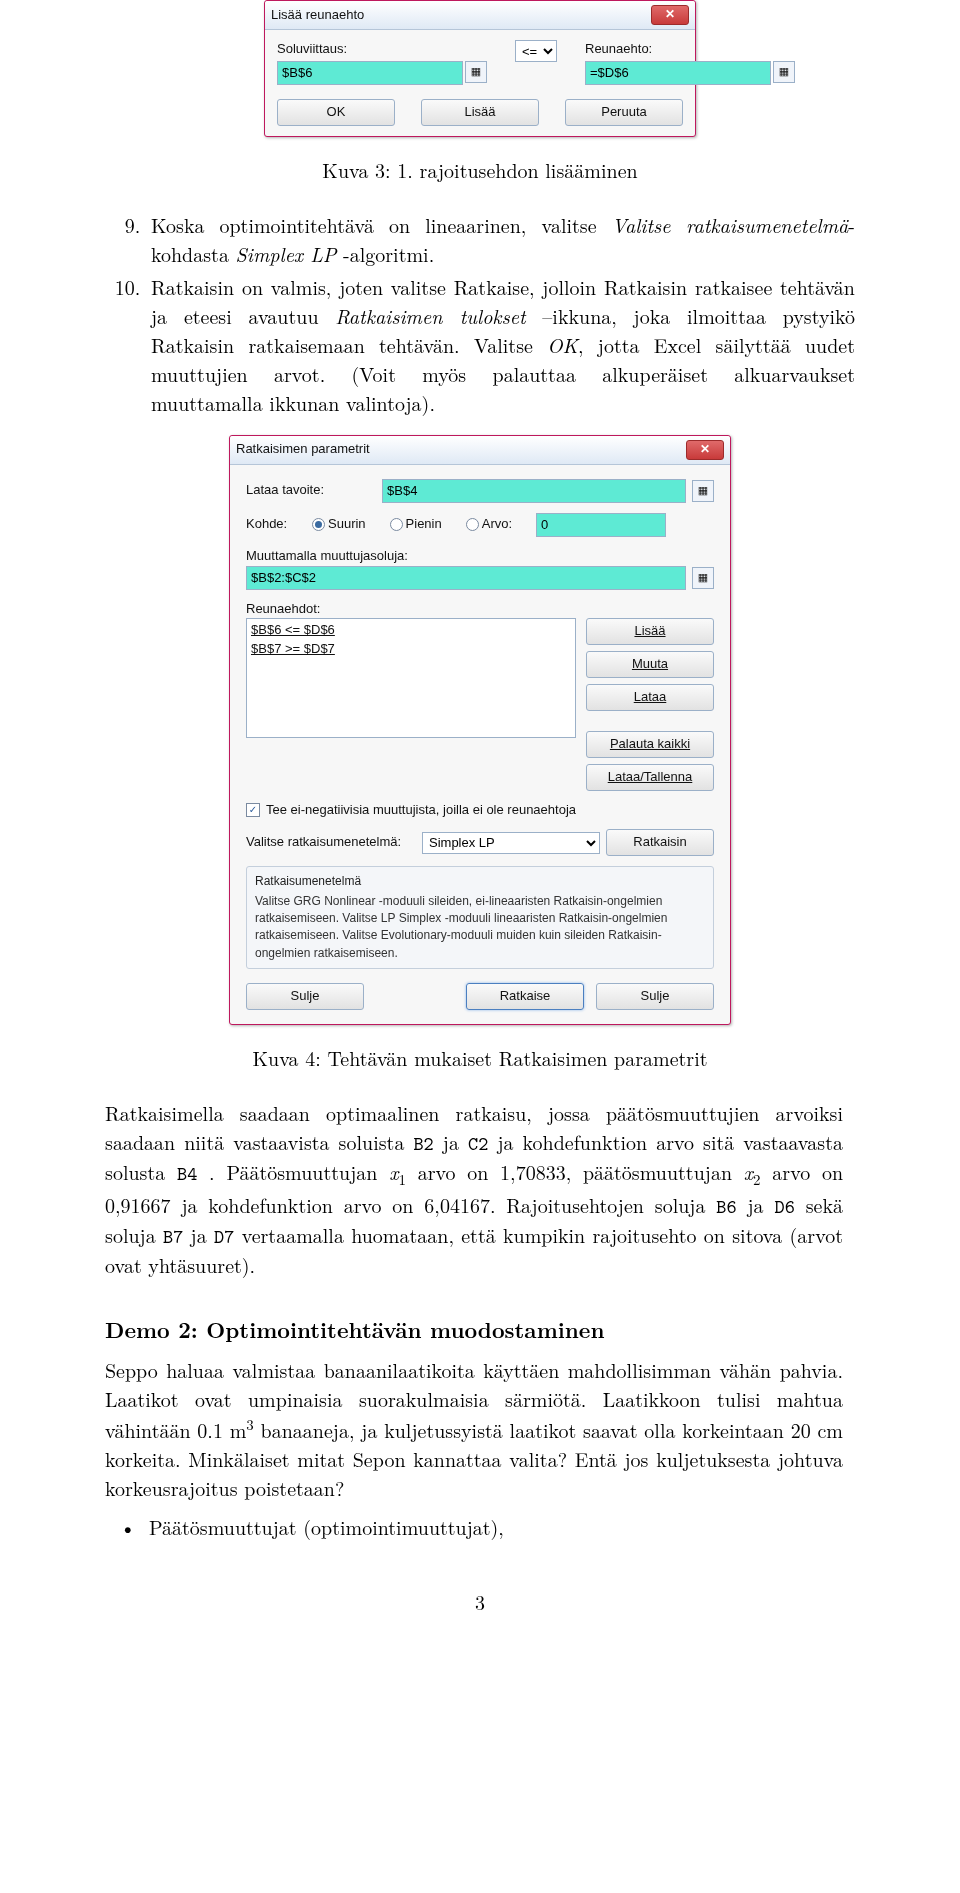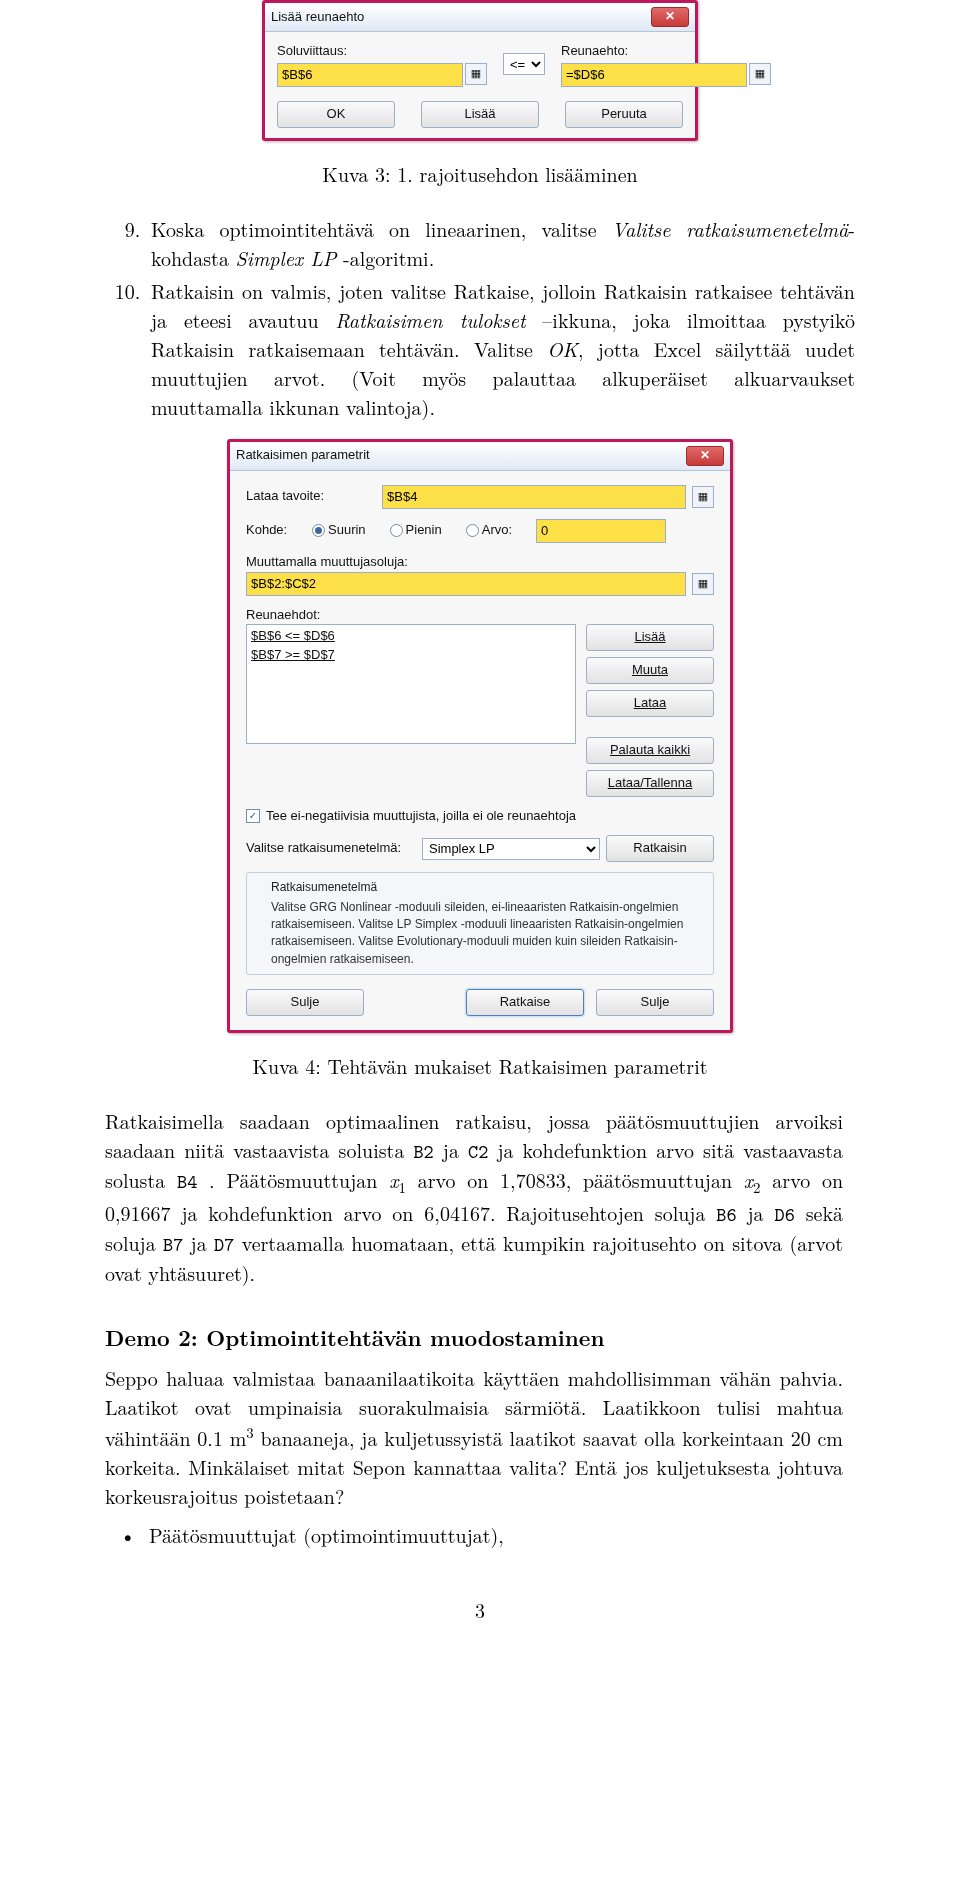--- a/index.html
+++ b/index.html
@@ -15,21 +15,21 @@
     margin: 0 auto;
     padding: 0 105px 60px 105px;
     box-sizing: border-box;
   }
 
   
   .dlg {
     font-family: "Segoe UI", Tahoma, Arial, sans-serif;
     font-size: 13px;
     color: #111;
-    border: 3px solid #be185d;
+    border: 1px solid #be185d;
     border-radius: 3px;
     box-shadow: 1px 1px 3px rgba(0,0,0,0.3);
     background: #f7f7f7;
     margin: 0 auto;
   }
   .dlg-titlebar {
     background: linear-gradient(#fff, #dfe9f5);
     border-bottom: 1px solid #b5c5d8;
     padding: 4px 6px;
     display: flex;
@@ -48,26 +48,26 @@
     border-radius: 3px;
     background: linear-gradient(#e06a6a, #c83a3a);
     color: #fff;
     font-weight: bold;
     border: 1px solid #9c2b2b;
     font-size: 12px;
   }
   .dlg-body { padding: 10px 12px 10px 12px; }
 
   .dlg1 { width: 430px; }
-  .dlg1 .row { display: flex; gap: 16px; align-items: center; }
+  .dlg1 .row { display: flex; gap: 28px; align-items: flex-start; }
   .dlg1 label { display: block; margin-bottom: 2px; font-size: 13px; }
   .txt {
     font-family: "Segoe UI", Tahoma, Arial, sans-serif;
     font-size: 13px;
-    background: #fde047;
+    background: #5eead4;
     border: 1px solid #9bb0c8;
     padding: 2px 4px;
     height: 18px;
     box-sizing: content-box;
   }
   .cellpick {
     display: inline-flex; align-items: center; justify-content: center;
     width: 20px; height: 20px; border: 1px solid #9bb0c8; background: #f0f4fa;
     font-size: 11px;
   }
@@ -115,21 +115,21 @@
     font-size:10px; color:#2a5a9a;
   }
   .dlg2 .listbox {
     background:#fff; border:1px solid #9bb0c8; height: 120px;
     font-size:13px; padding:2px 4px; overflow-y: scroll;
     box-sizing:border-box;
   }
   .dlg2 .sidebtns { display:flex; flex-direction:column; gap:6px; }
   .dlg2 .sidebtns .winbtn { min-width: 110px; }
   .dlg2 .descbox {
-    border:1px solid #c4cfdc; border-radius:3px; padding:6px 24px;
+    border:1px solid #c4cfdc; border-radius:3px; padding:6px 8px;
     font-size:12px; color:#333; background:#f4f6f9; margin-top:4px;
   }
   .dlg2 .descbox .t { font-weight:normal; margin-bottom:2px; color:#222; }
   .dlg2 .bottom { display:flex; justify-content:space-between; gap:12px; margin-top:14px; }
   .dlg2 .winbtn.primary { border-color:#4b7fc0; box-shadow:0 0 3px #8bb5e8; }
 
   
   .caption { text-align:center; margin: 18px 0 26px 0; font-size:20px; }
   .para { text-align: justify; margin: 0 12px 6px 0; }
   ol.doclist { margin: 0 0 18px 0; padding-left: 2.1em; }

